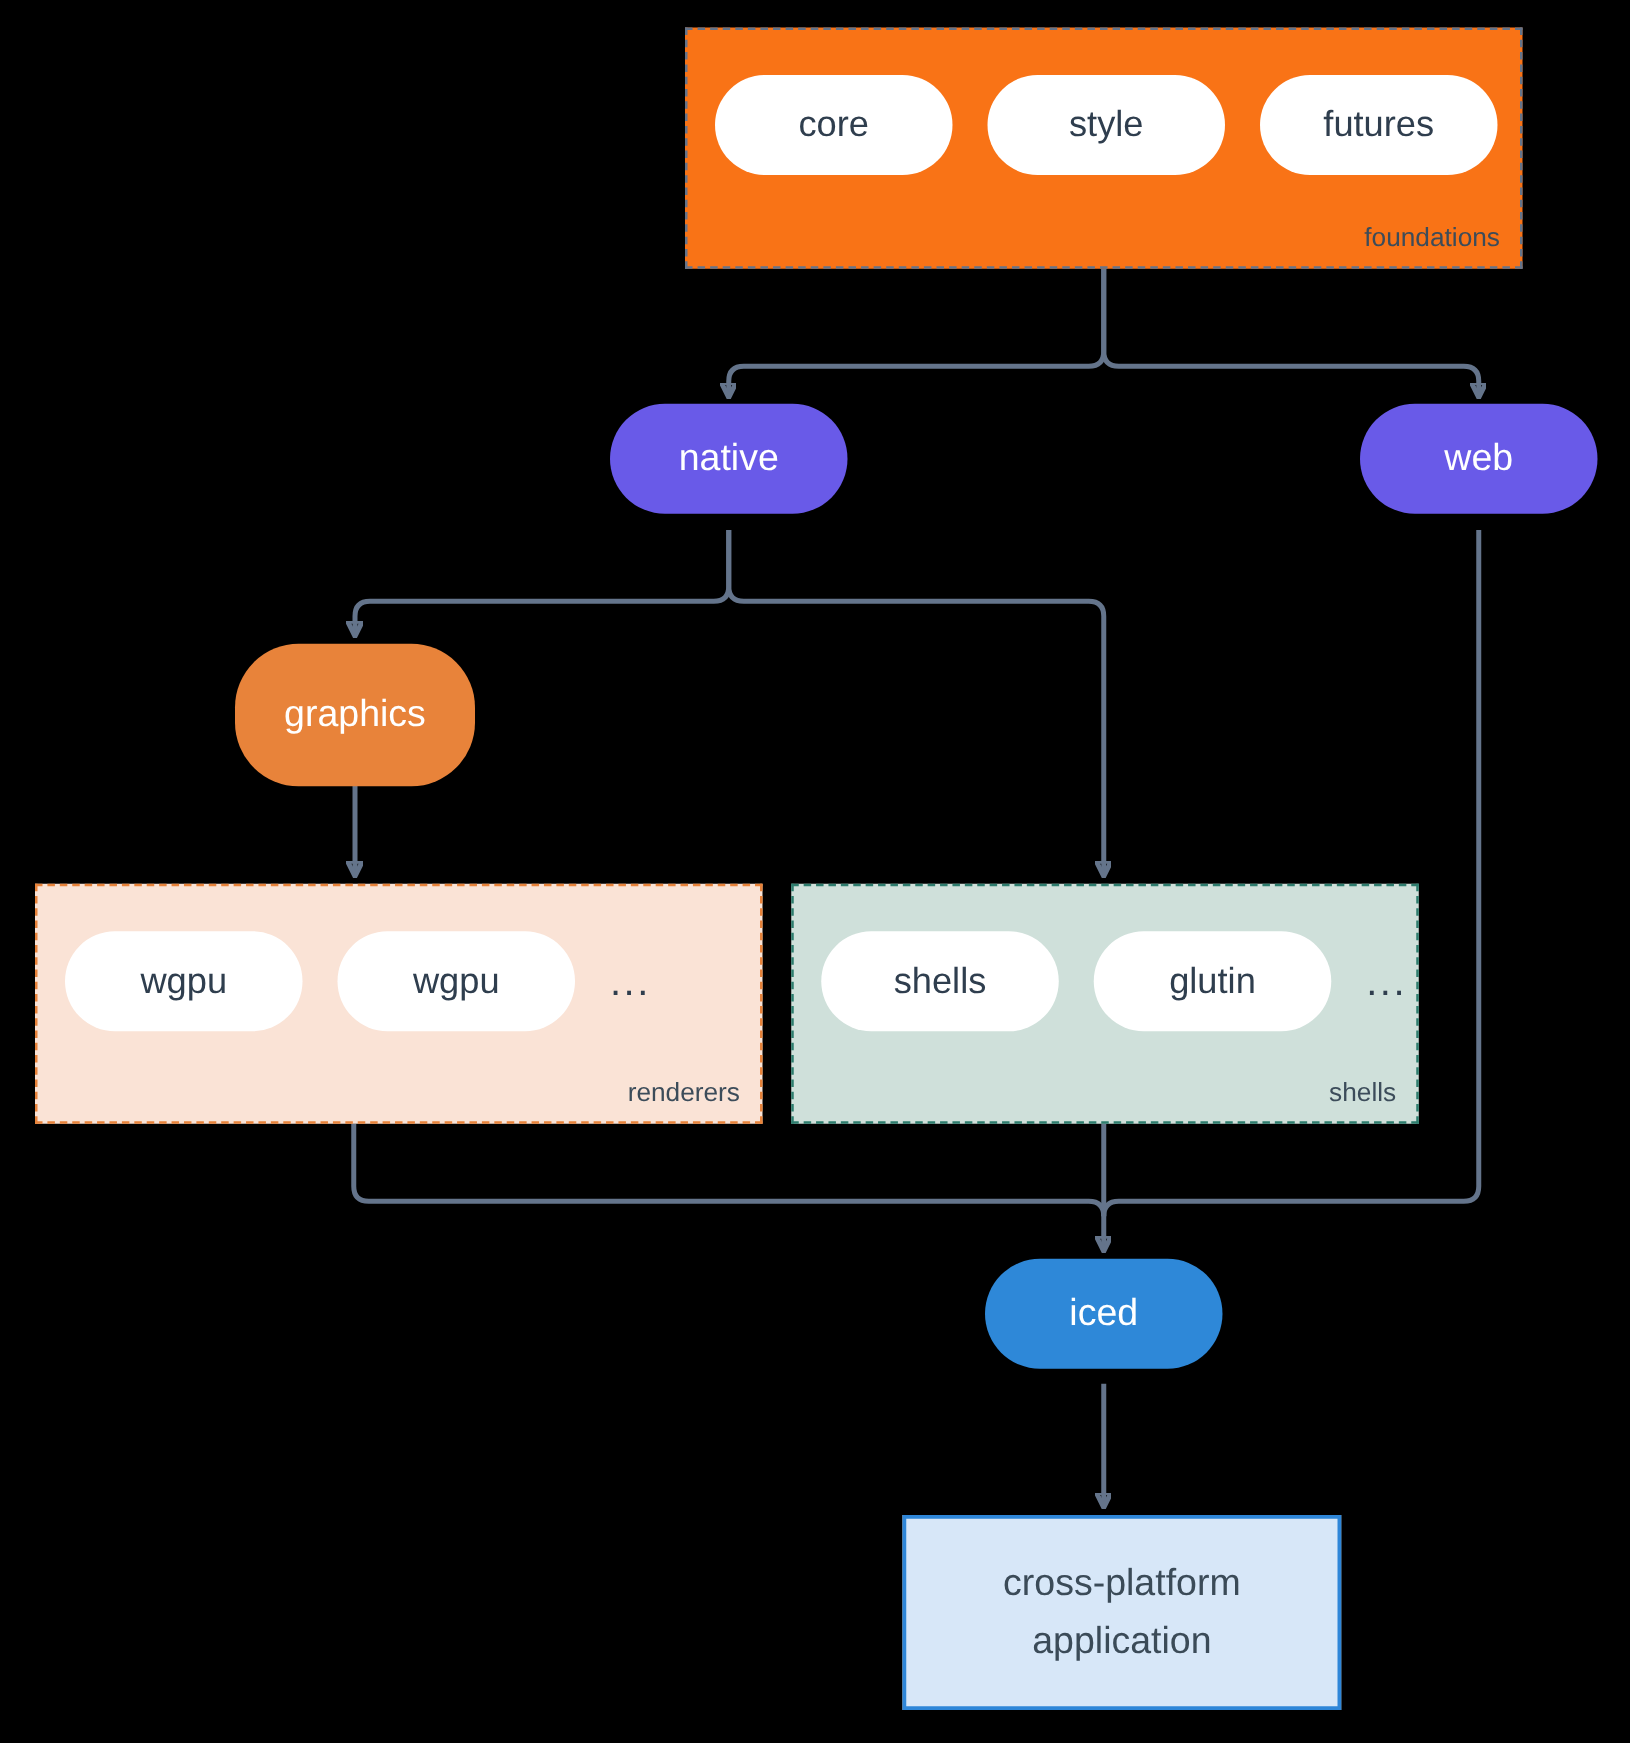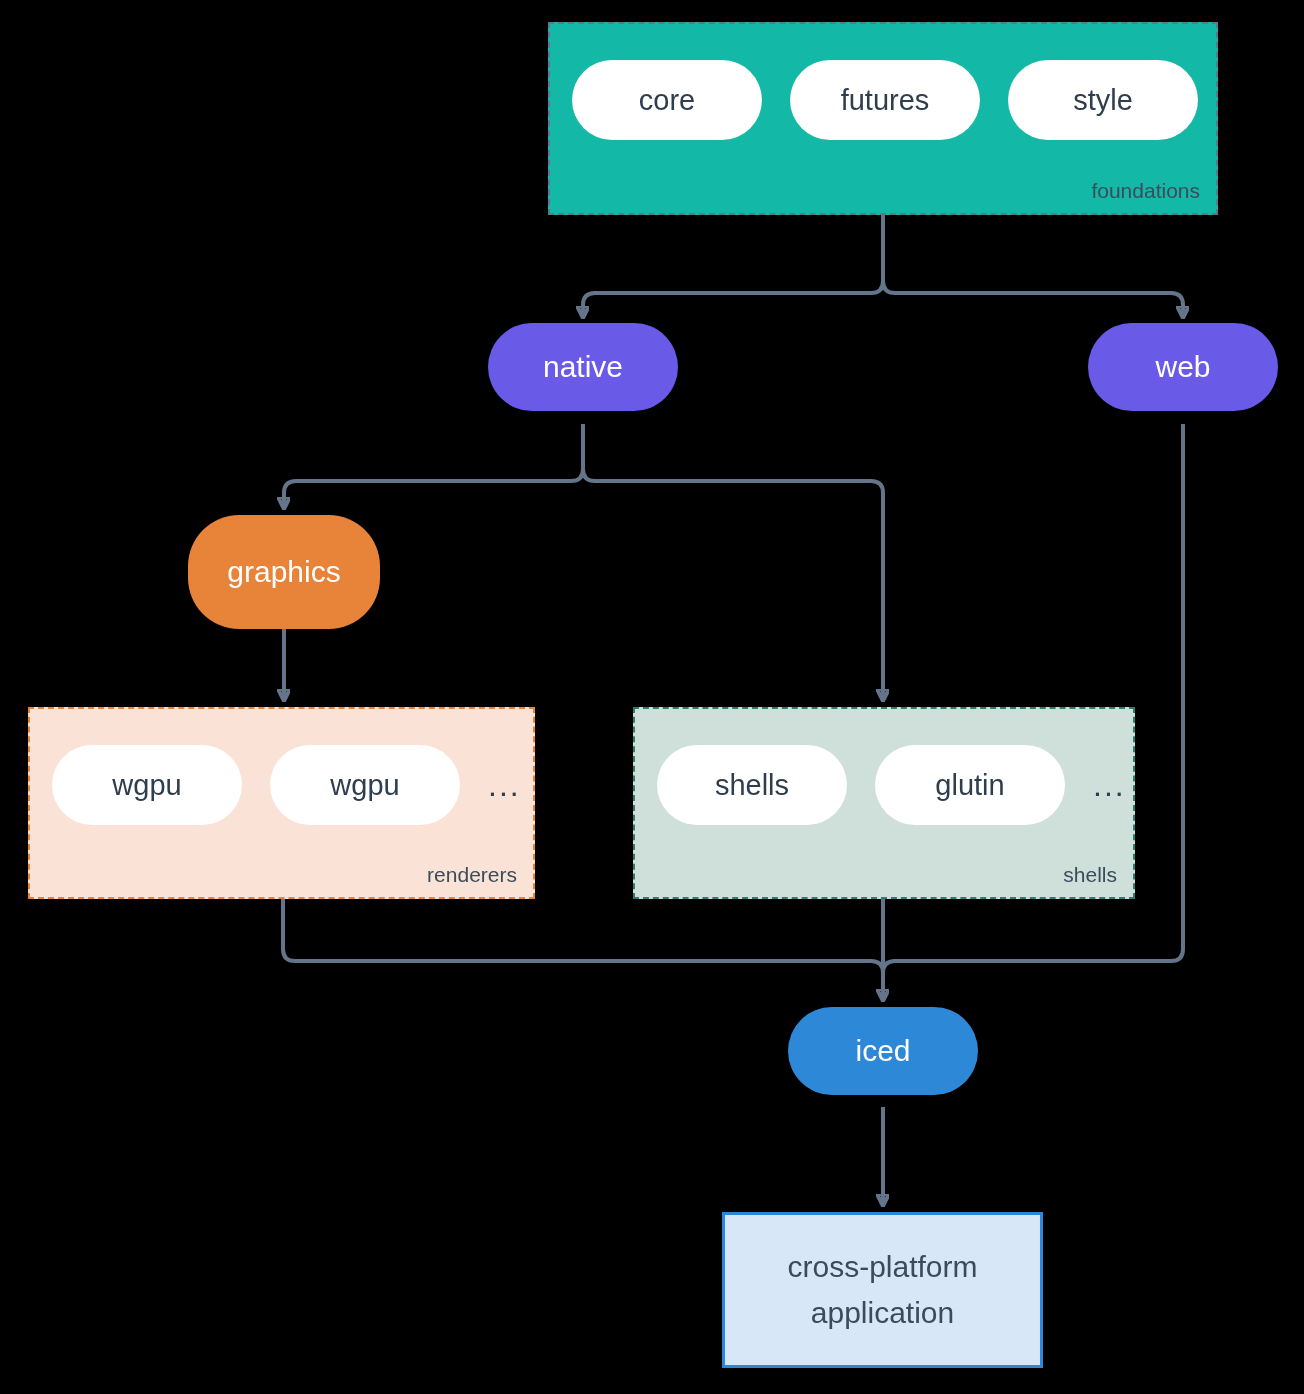--- a/index.html
+++ b/index.html
@@ -37,26 +37,26 @@
     position: absolute;
     right: 16px;
     bottom: 10px;
     font-size: 21px;
     color: #3C4C5A;
   }
 
   .foundations-box {
     left: 548px; top: 22px;
     width: 670px; height: 193px;
-    background: #14b8a6;
+    background: #f97316;
     border: 2px dashed #64748B;
   }
   .renderers-box {
     left: 28px; top: 707px;
-    width: 507px; height: 192px;
+    width: 582px; height: 192px;
     background: #FAE3D6;
     border: 2px dashed #E8833A;
   }
   .shells-box {
     left: 633px; top: 707px;
     width: 502px; height: 192px;
     background: #CFE0DA;
     border: 2px dashed #2E7D6E;
   }
 
@@ -90,21 +90,21 @@
     color: #FFFFFF;
   }
   .native-pill  { left: 488px;  top: 323px; background: #695AE8; }
   .web-pill     { left: 1088px; top: 323px; background: #695AE8; }
   .graphics-pill{ left: 188px;  top: 515px; width: 192px; height: 114px; background: #E8833A; }
   .iced-pill    { left: 788px;  top: 1007px; background: #2E88D8; }
 
   .app-box {
     position: absolute;
     left: 722px; top: 1212px;
-    width: 321px; height: 156px;
+    width: 351px; height: 156px;
     box-sizing: border-box;
     background: #D7E7F8;
     border: 3px solid #2E86D8;
     display: flex;
     flex-direction: column;
     align-items: center;
     justify-content: center;
     font-size: 30px;
     line-height: 1.55;
     color: #3B4B58;
@@ -138,22 +138,22 @@
     <path d="M 283 899 L 283 949 Q 283 961 295 961 L 871 961 Q 883 961 883 973"></path>
 
     <path d="M 883 899 L 883 1000" marker-end="url(#arrow)"></path>
 
     <path d="M 883 1107 L 883 1205" marker-end="url(#arrow)"></path>
   </svg>
 
   <div class="group-box foundations-box">
     <div class="pill-row">
       <div class="pill">core</div>
+      <div class="pill">style</div>
       <div class="pill">futures</div>
-      <div class="pill">style</div>
     </div>
     <div class="group-label">foundations</div>
   </div>
 
   <div class="node-pill native-pill">native</div>
 
   <div class="node-pill web-pill">web</div>
 
   <div class="node-pill graphics-pill">graphics</div>
 

